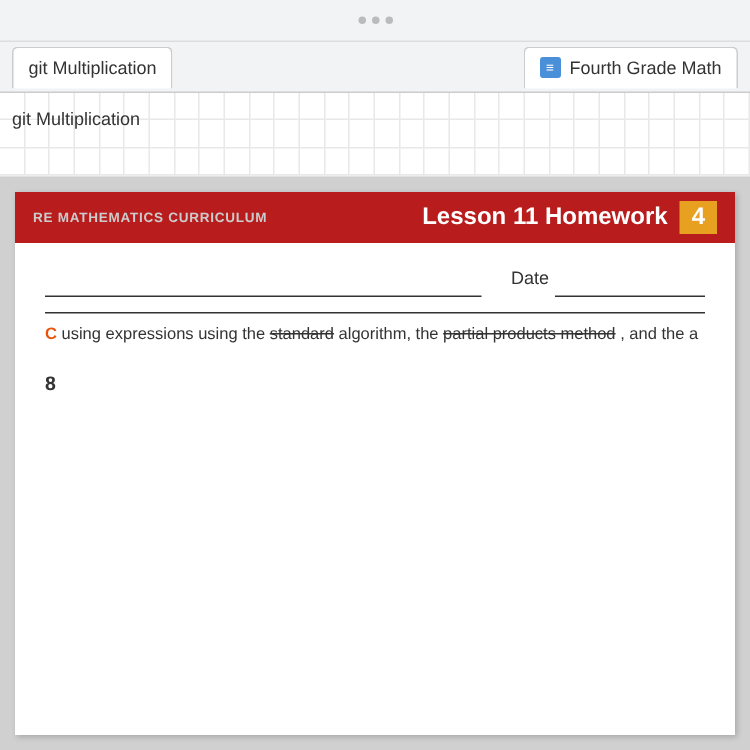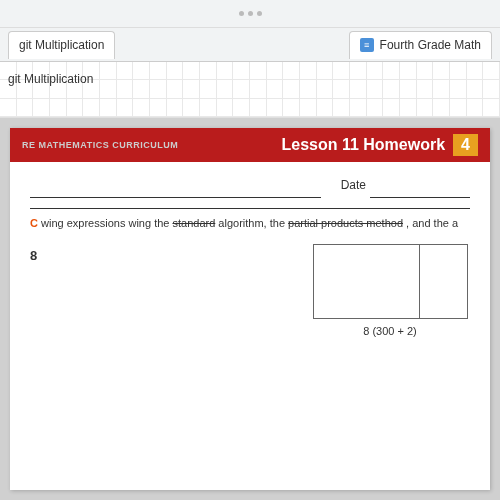--- a/index.html
+++ b/index.html
@@ -373,34 +373,28 @@
     <div class="name-date-row">
       <div class="name-line"></div>
       <div class="date-section">
         <span class="date-label">Date</span>
         <div class="date-line"></div>
       </div>
     </div>
 
     <div class="instruction-row">
       <span class="orange-text">C</span>
-      <span>wing expressions wing the </span>
+      <span>using expressions using the </span>
       <span class="strikethrough">standard</span>
       <span> algorithm, the </span>
       <span class="strikethrough">partial products method</span>
       <span>, and the a</span>
     </div>
 
     <div class="problem-row">
       <div class="problem-number">8</div>
       <div class="problem-content">
         
       </div>
-      <div class="box-diagram">
-        <div class="rect-box">
-          <div class="rect-inner-line"></div>
-        </div>
-        <span class="box-label">8 (300 + 2)</span>
-      </div>
     </div>
 
   </div>
 </div>
 
 </body></html>

